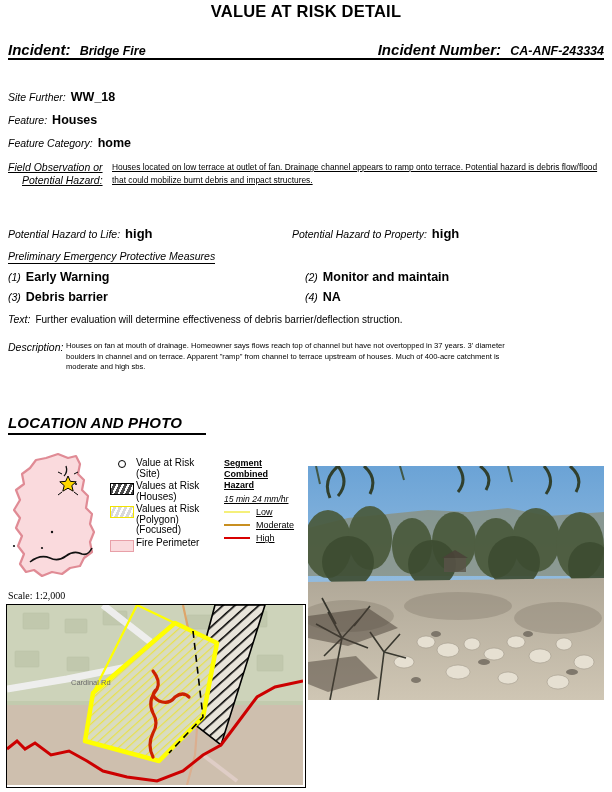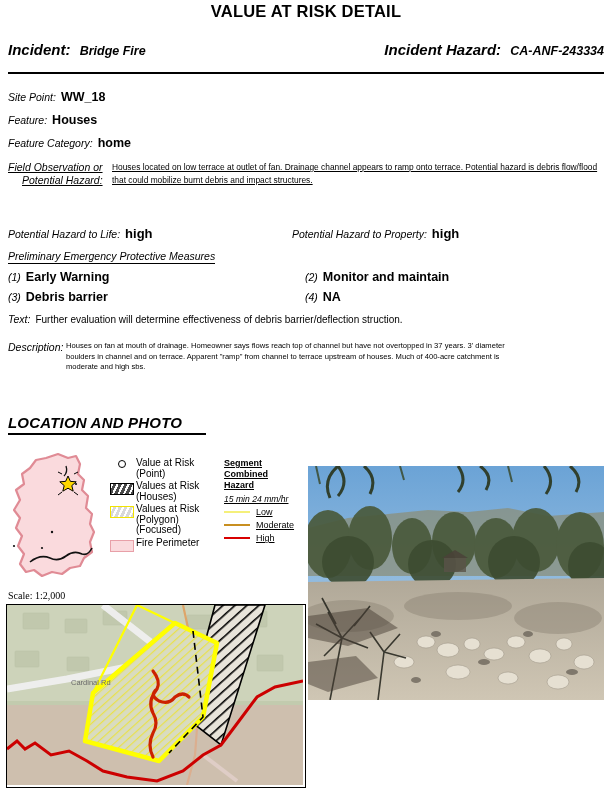--- a/index.html
+++ b/index.html
@@ -10,21 +10,21 @@
   }
   .page{position:relative;width:612px;height:792px;}
 
   
   .doc-title{
     position:absolute;left:0;top:2px;width:612px;text-align:center;
     font-size:16.5px;font-weight:bold;letter-spacing:.2px;
   }
   .incident-row{
     position:absolute;left:8px;top:41px;width:596px;
-    border-bottom:2px solid #000;padding-bottom:14px;
+    border-bottom:2px solid #000;padding-bottom:0;
     display:flex;justify-content:space-between;align-items:baseline;
   }
   .incident-row .it{
     font-size:15px;font-weight:bold;font-style:italic;white-space:nowrap;
   }
   .incident-row .it .val{font-weight:bold;font-style:italic;}
 
   .field-line{position:absolute;left:8px;display:flex;align-items:baseline;}
   .lbl{font-style:italic;font-size:10.5px;white-space:nowrap;}
   .val{font-weight:bold;font-size:12.5px;margin-left:5px;white-space:nowrap;}
@@ -122,27 +122,27 @@
 <div class="page">
 
   <div class="doc-title">VALUE AT RISK DETAIL</div>
 
   <div class="incident-row">
     <div class="it">
       <span>Incident:</span>
       <span class="val">Bridge Fire</span>
     </div>
     <div class="it">
-      <span>Incident Hazard:</span>
+      <span>Incident Number:</span>
       <span class="val">CA-ANF-243334</span>
     </div>
   </div>
 
   <div class="field-line fl-site">
-    <span class="lbl">Site Point:</span>
+    <span class="lbl">Site Further:</span>
     <span class="val">WW_18</span>
   </div>
   <div class="field-line fl-feature">
     <span class="lbl">Feature:</span>
     <span class="val">Houses</span>
   </div>
   <div class="field-line fl-featcat">
     <span class="lbl">Feature Category:</span>
     <span class="val">home</span>
   </div>
@@ -215,21 +215,21 @@
 
   <div class="scale-txt">Scale: 1:2,000</div>
 
   <div class="legend">
     <div class="lg-item">
       <span class="lg-sw">
           <span class="sw-circle"></span>
         </span>
       <span class="lg-txt">
         <span>Value at Risk</span><br>
-        <span>(Point)</span>
+        <span>(Site)</span>
       </span>
     </div>
     <div class="lg-item">
       <span class="lg-sw">
           <span class="sw-hatch-dark"></span>
         </span>
       <span class="lg-txt">
         <span>Values at Risk</span><br>
         <span>(Houses)</span>
       </span>

